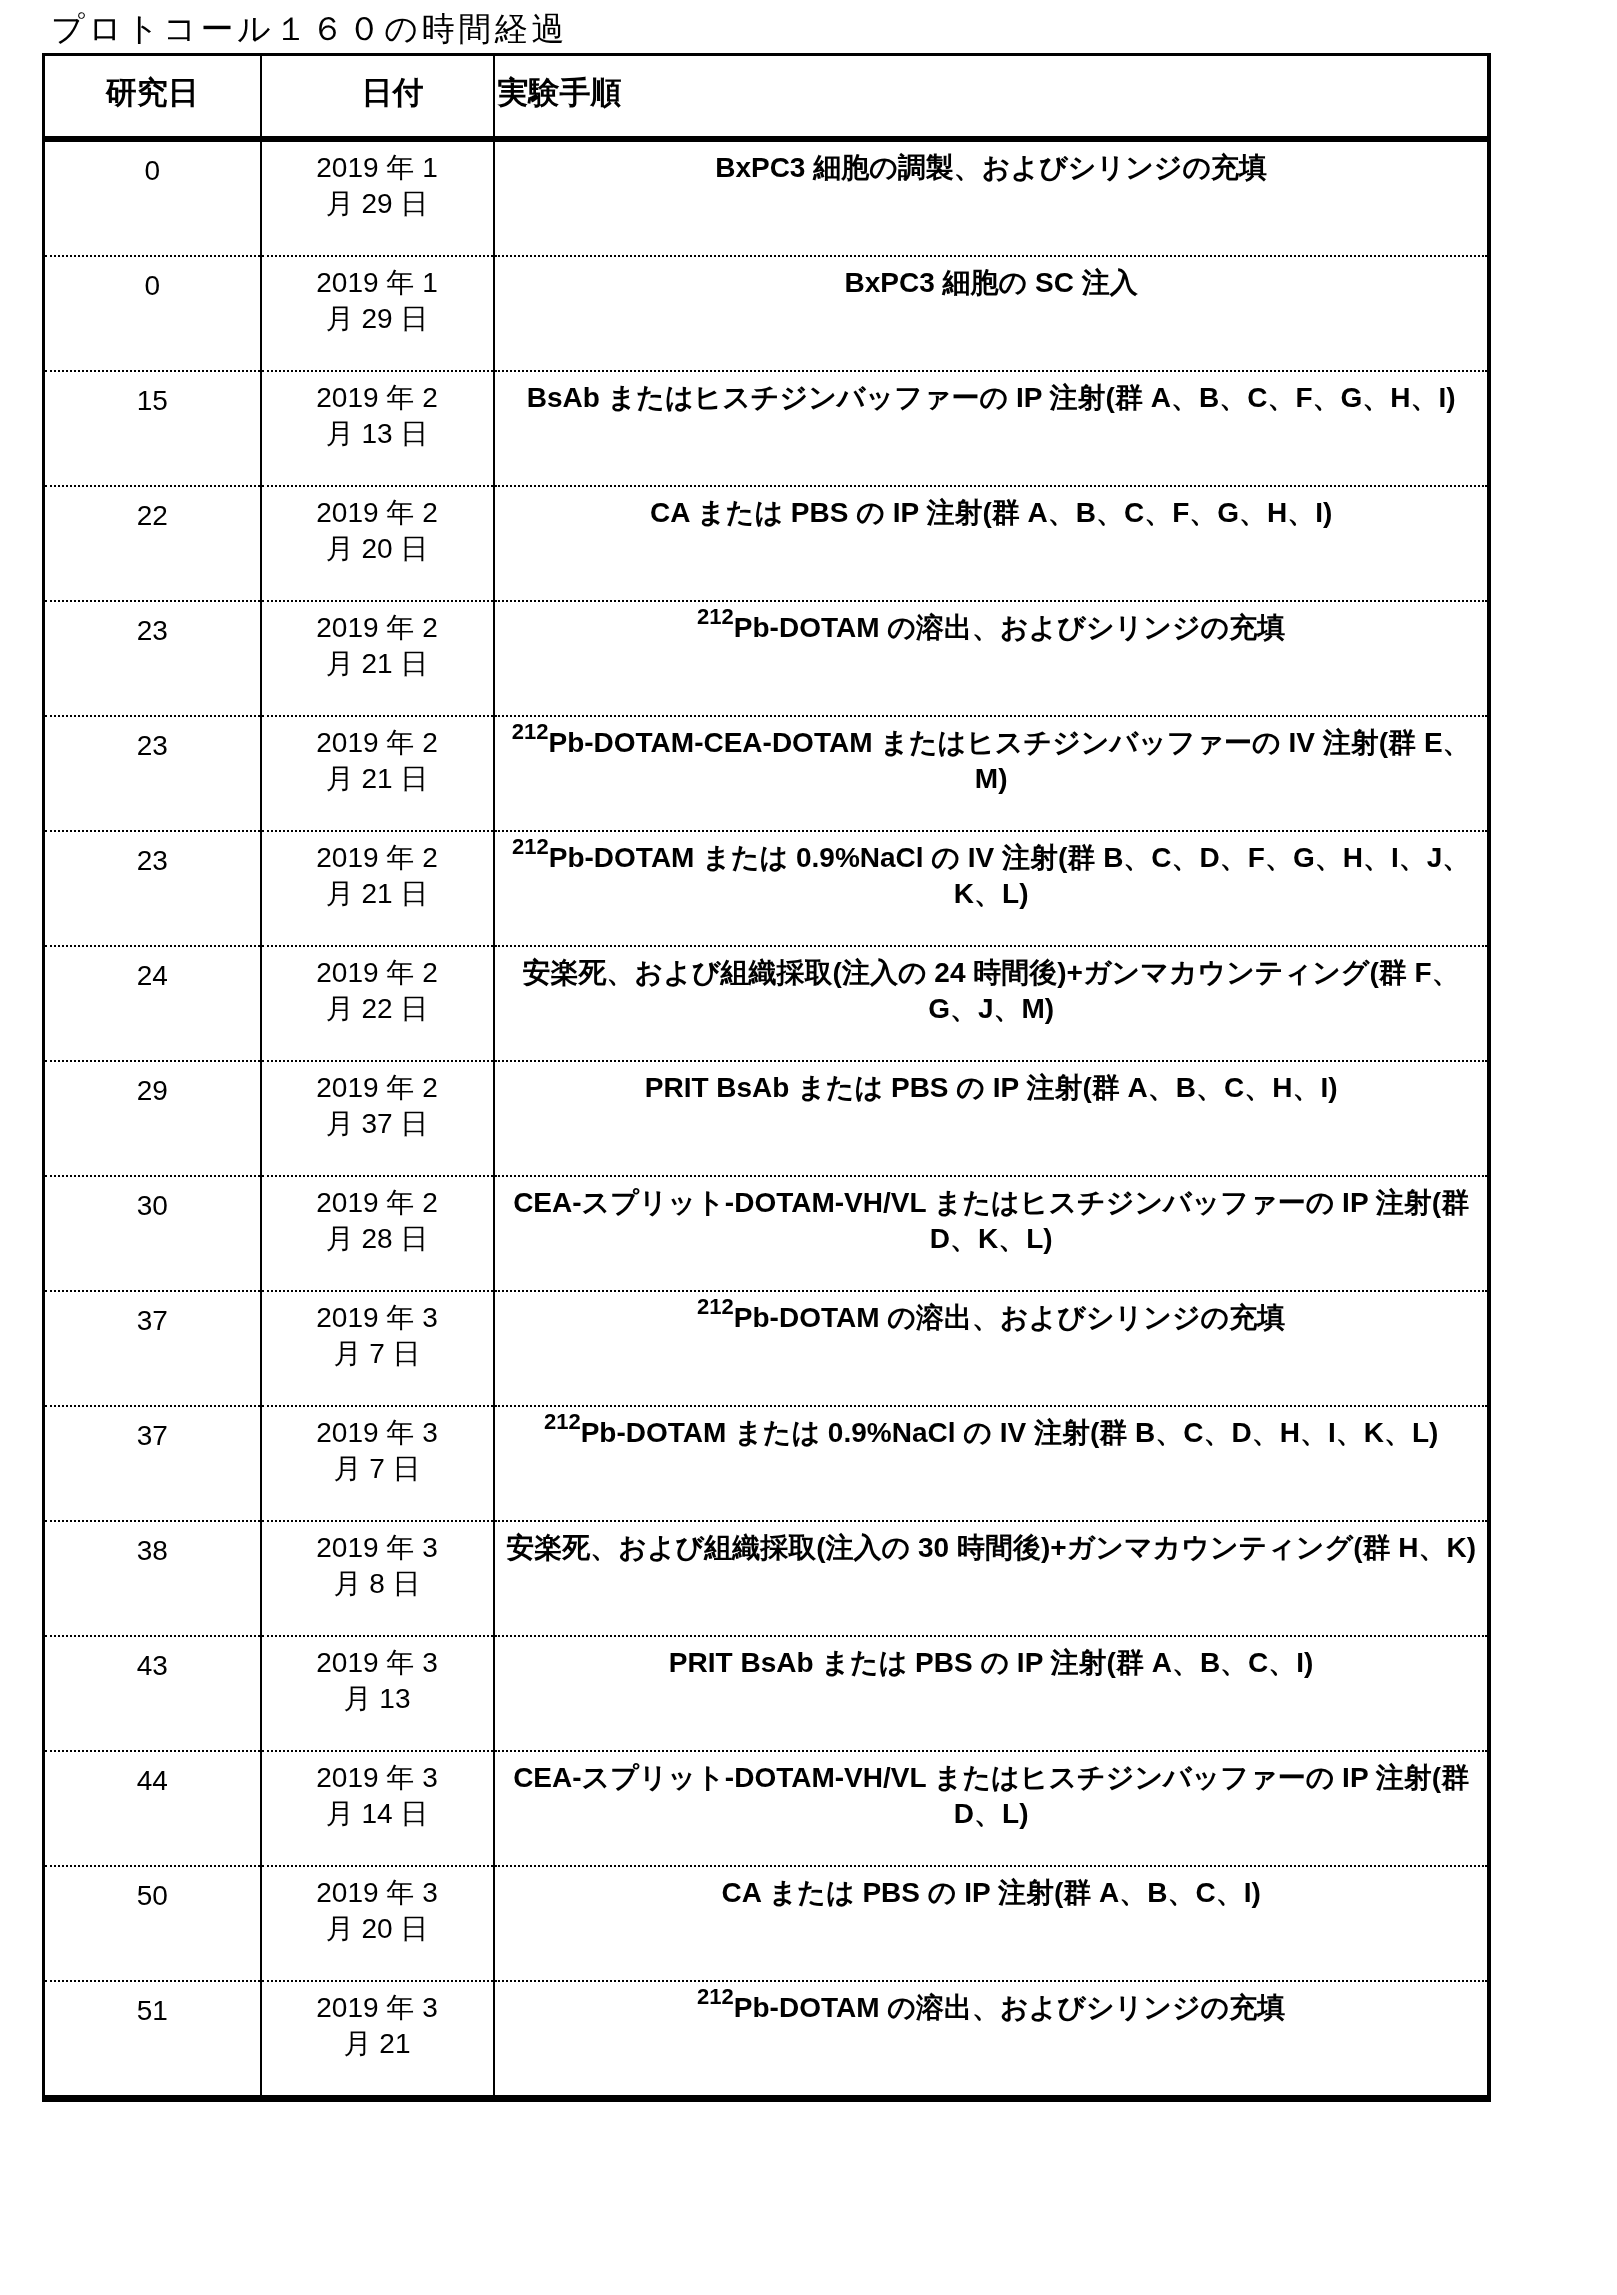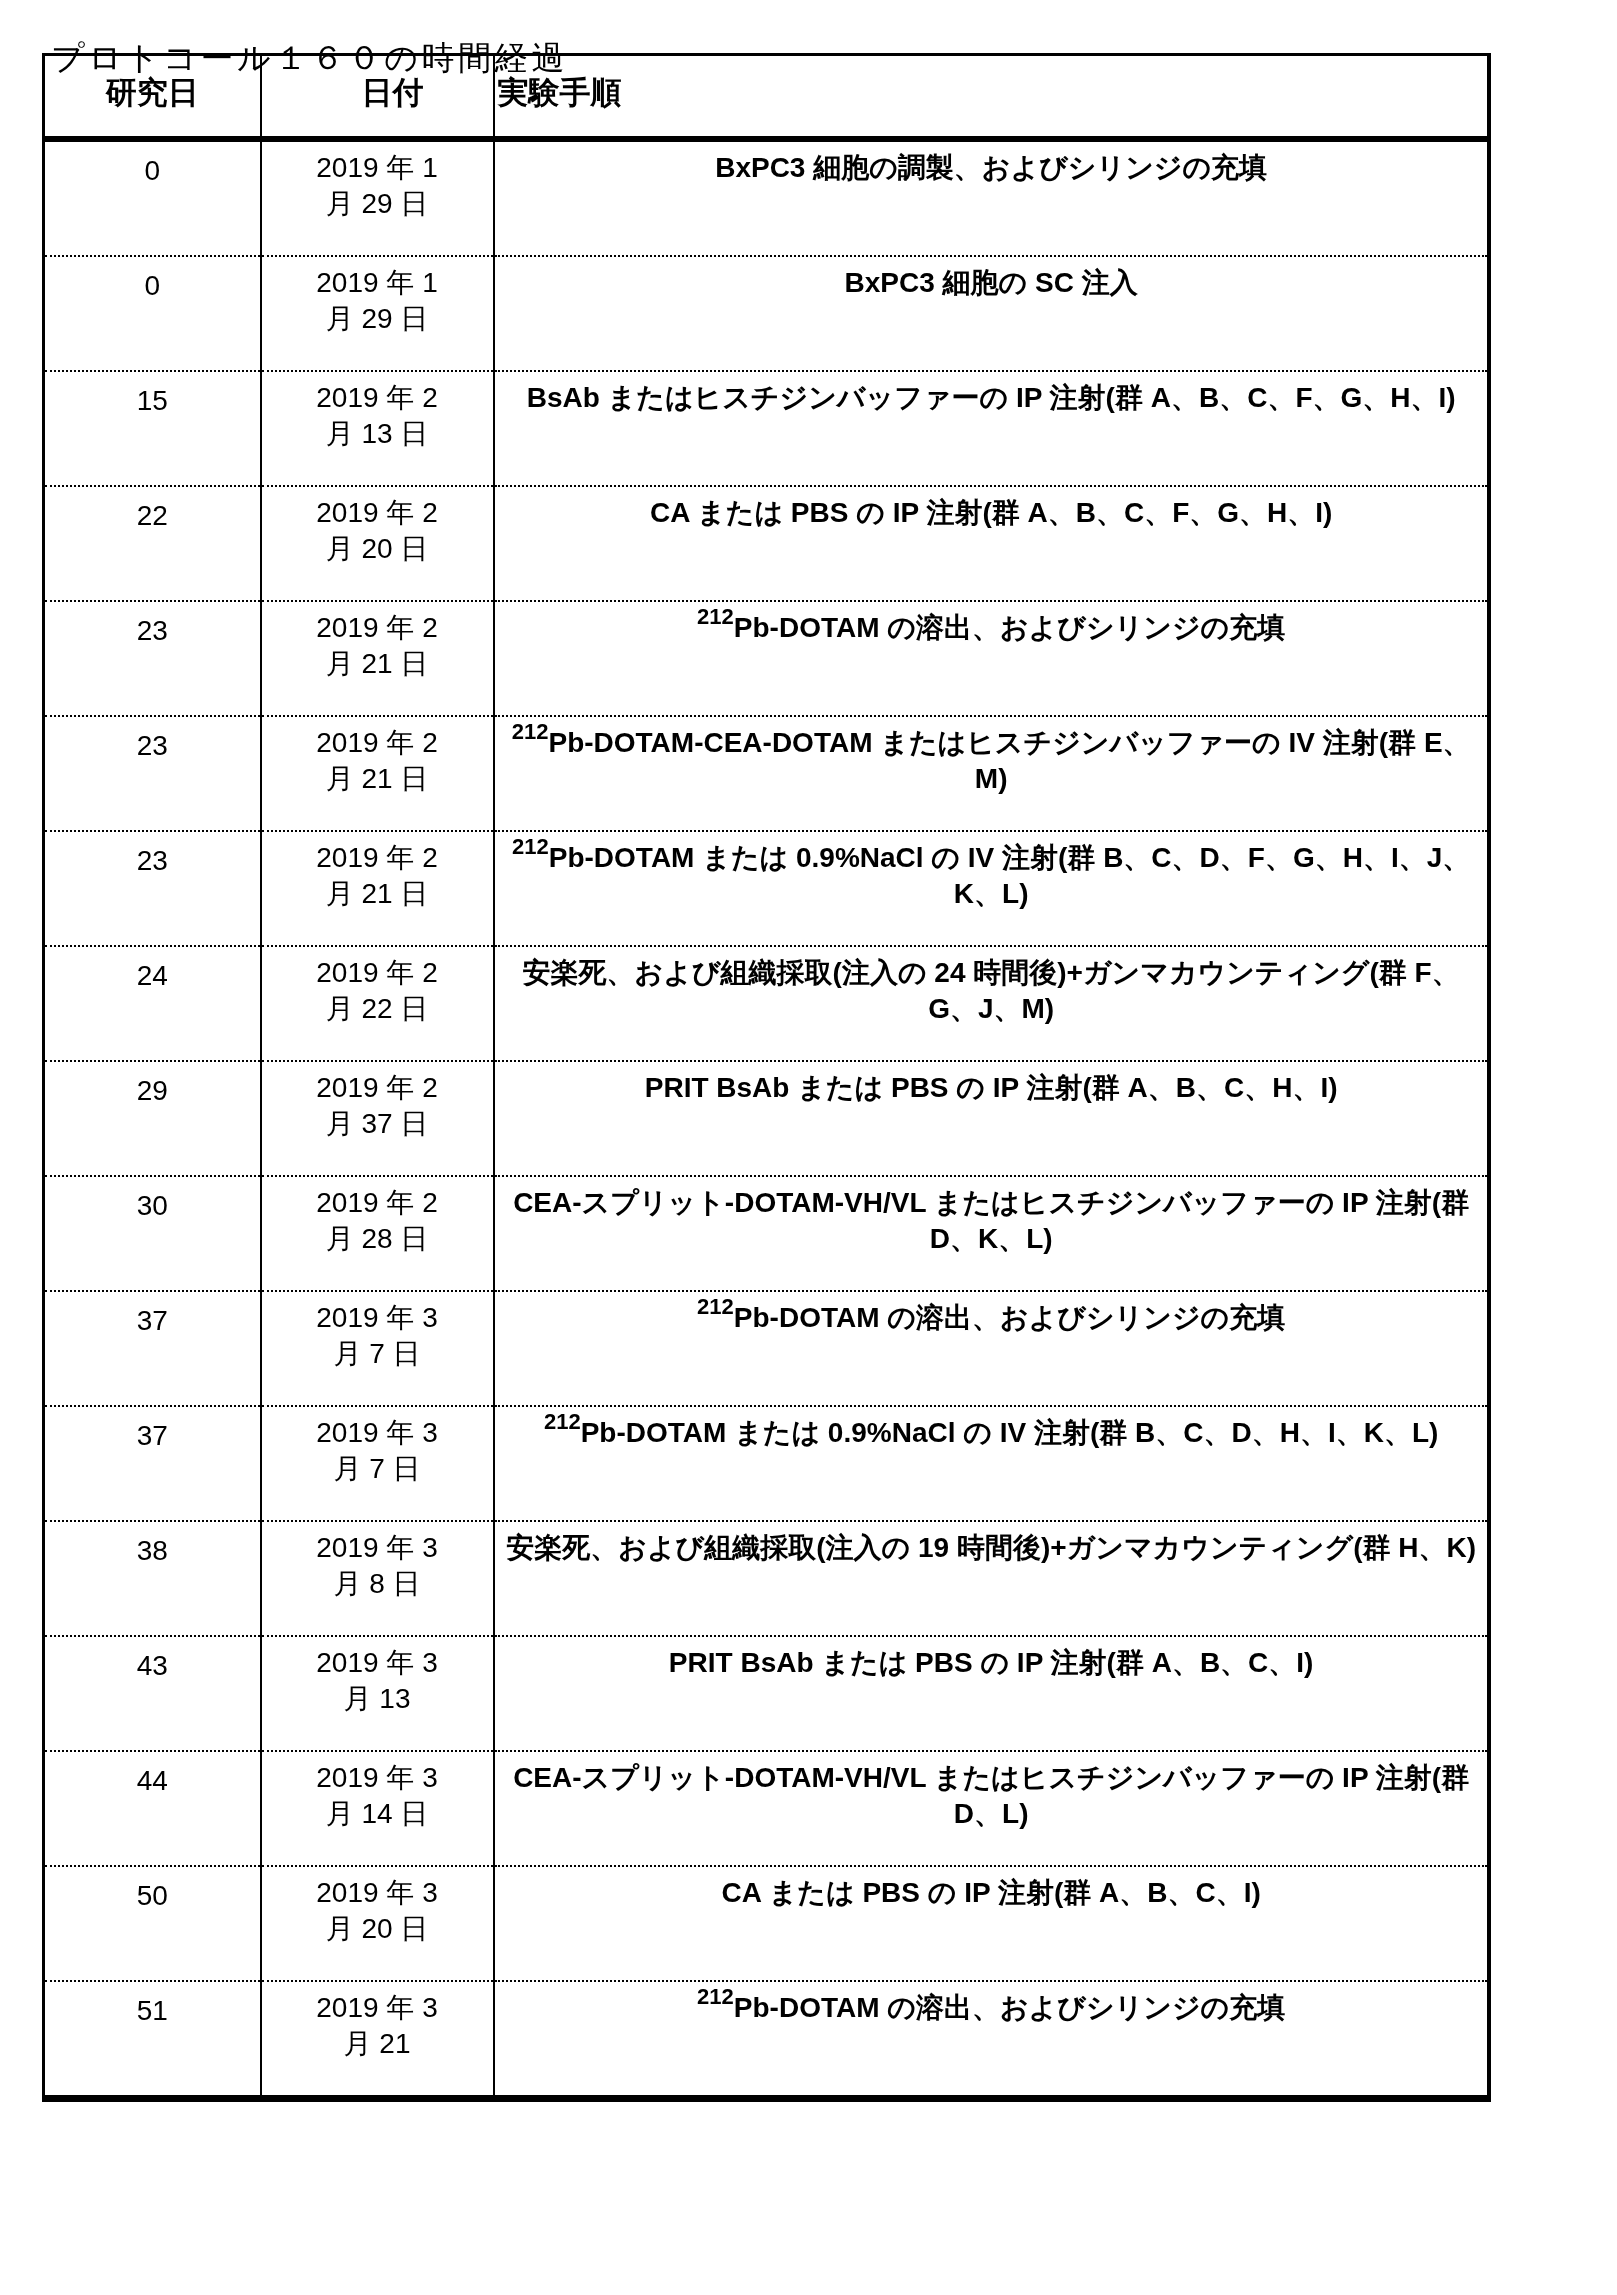--- a/index.html
+++ b/index.html
@@ -17,21 +17,20 @@
     overflow: hidden;
   }
   .doc-title {
     position: absolute;
     left: 51px;
     top: 7.2px;
     font-family: "DejaVu Serif", serif;
     font-size: 33px;
     letter-spacing: 3.6px;
     white-space: nowrap;
-    margin-top: 29px;
   }
   table.protocol {
     position: absolute;
     left: 42px;
     top: 53px;
     border-collapse: collapse;
     table-layout: fixed;
     width: 1445px;
     border-top: 3.6px solid #000;
     border-left: 3px solid #000;
@@ -198,21 +197,21 @@
             <span class="date-line">月 7 日</span>
           </td>
           <td class="d-proc"><span class="iso-sup">212</span><span>Pb-DOTAM または 0.9%NaCl の IV 注射(群 B、C、D、H、I、K、L)</span></td>
         </tr>
         <tr>
           <td class="d-day">38</td>
           <td class="d-date">
             <span class="date-line">2019 年 3</span>
             <span class="date-line">月 8 日</span>
           </td>
-          <td class="d-proc"><span>安楽死、および組織採取(注入の 19 時間後)+ガンマカウンティング(群 H、K)</span></td>
+          <td class="d-proc"><span>安楽死、および組織採取(注入の 30 時間後)+ガンマカウンティング(群 H、K)</span></td>
         </tr>
         <tr>
           <td class="d-day">43</td>
           <td class="d-date">
             <span class="date-line">2019 年 3</span>
             <span class="date-line">月 13</span>
           </td>
           <td class="d-proc"><span>PRIT BsAb または PBS の IP 注射(群 A、B、C、I)</span></td>
         </tr>
         <tr>

